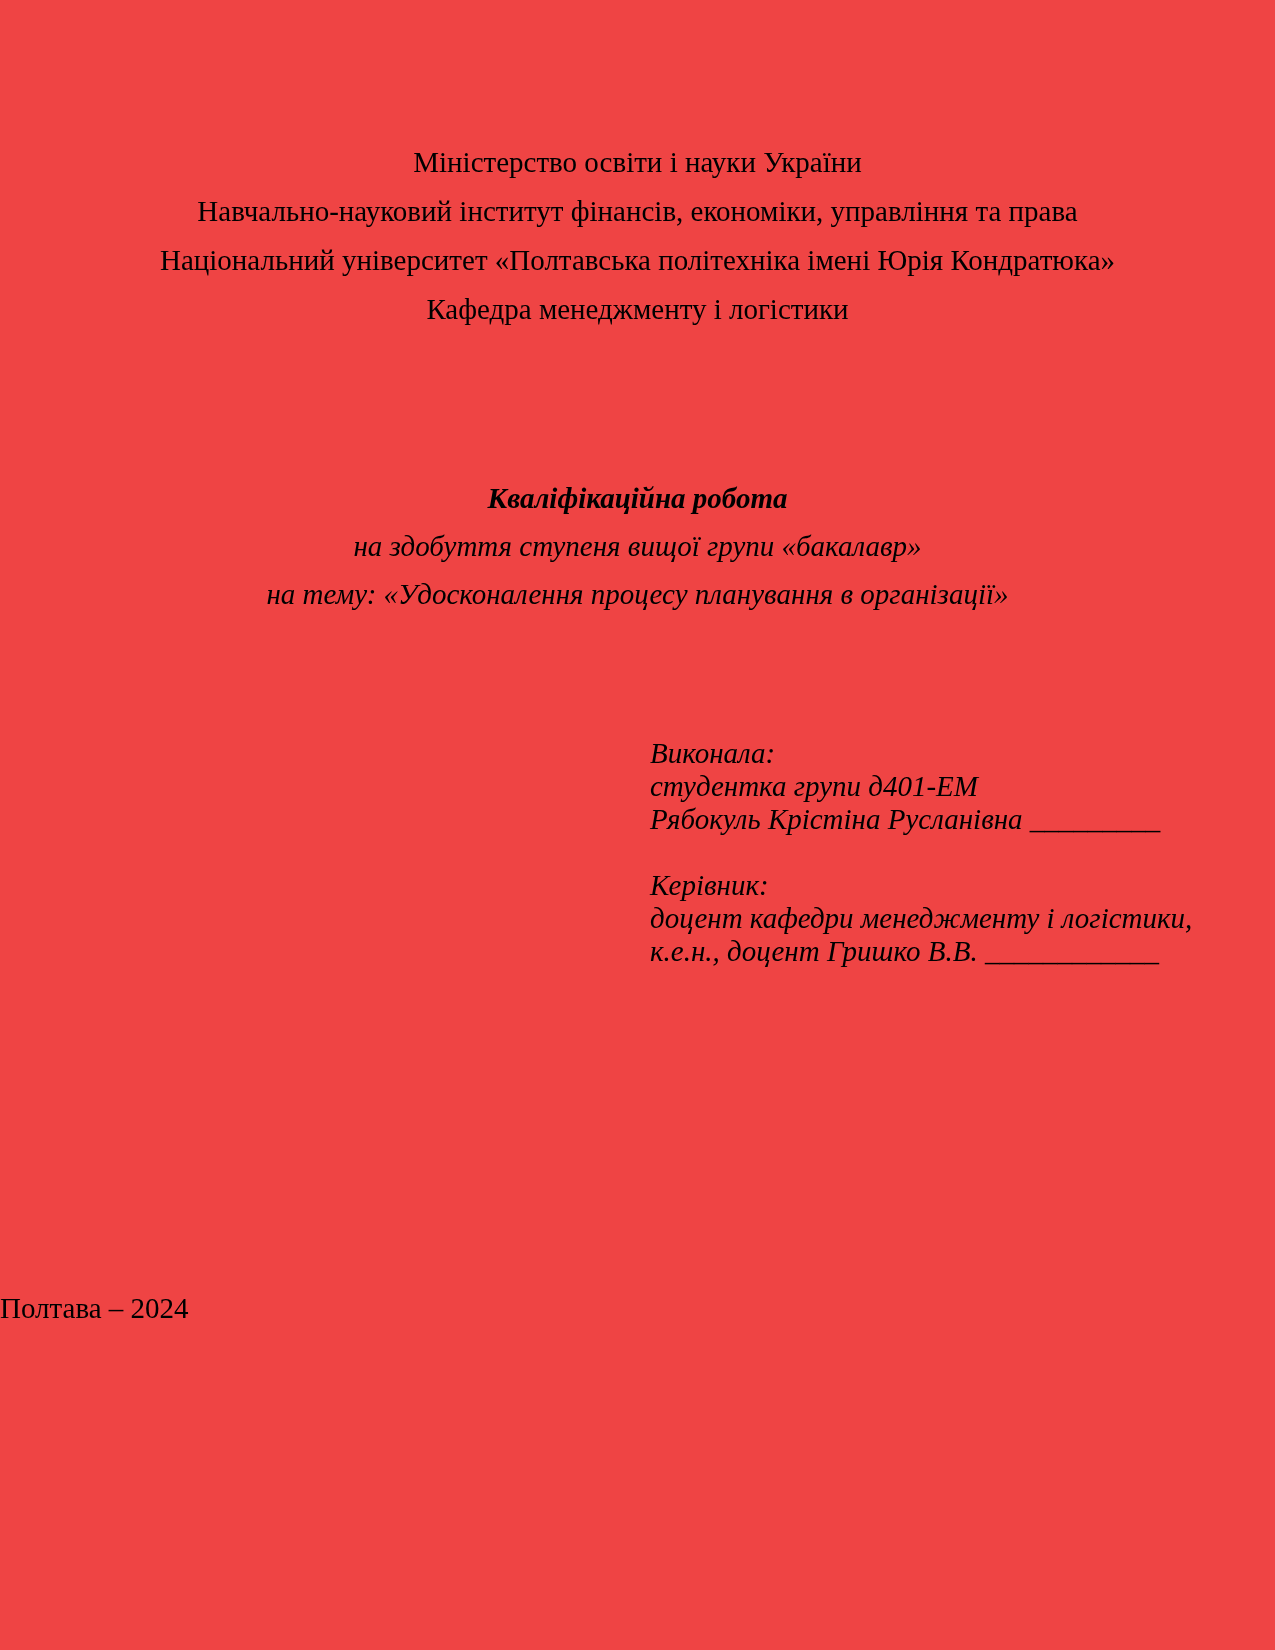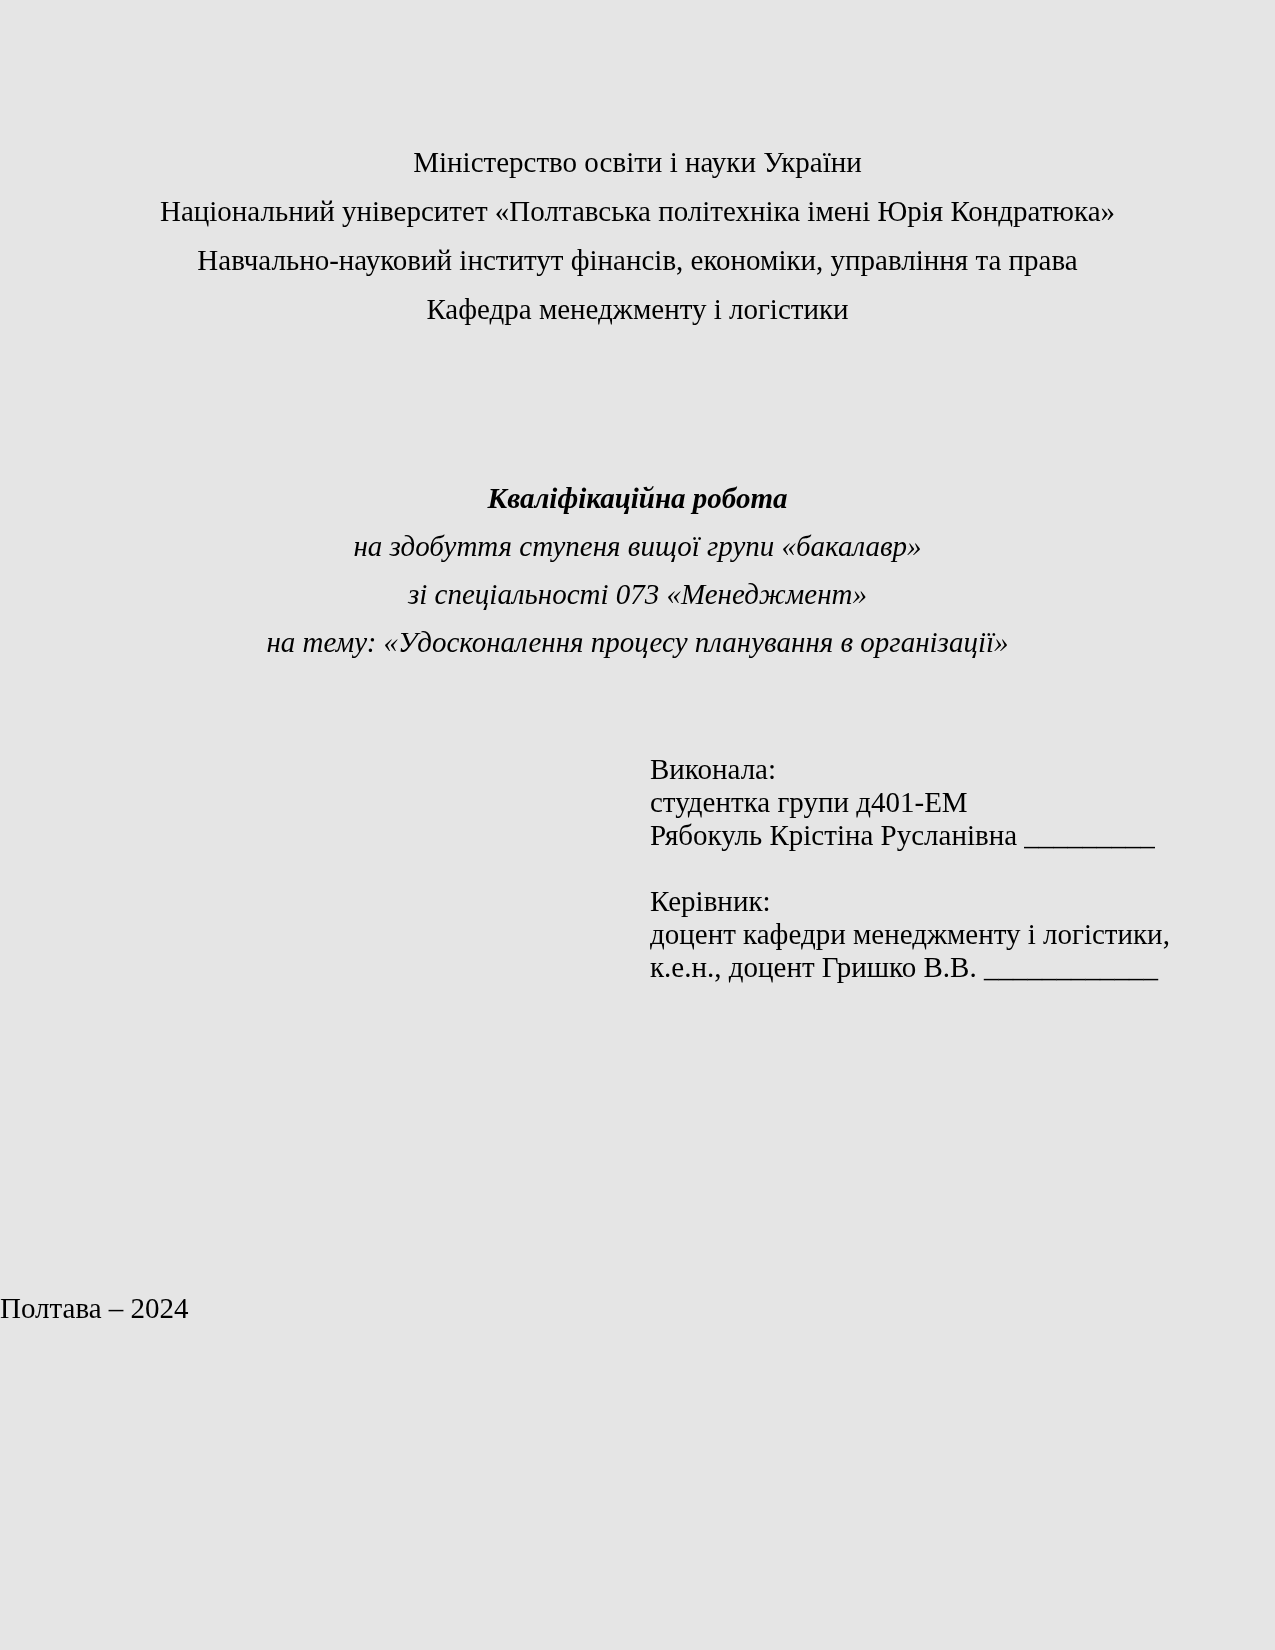--- a/index.html
+++ b/index.html
@@ -4,65 +4,65 @@
 <style>
   html, body {
     margin: 0;
     padding: 0;
     background: #ffffff;
   }
   .page {
     width: 1275px;
     height: 1650px;
     position: relative;
-    background: #e5e5e5;
+    background: #ef4444;
     color: #000000;
     font-family: "Liberation Serif", "DejaVu Serif", serif;
     font-size: 29px;
     box-sizing: border-box;
     overflow: hidden;
   }
   .center { text-align: center; }
   .header-block { padding-top: 138px; }
   .header-block p { margin: 0; line-height: 49px; }
   .title-block { margin-top: 140px; }
   .title-block p { margin: 0; line-height: 48px; font-style: italic; }
   .title-block .title { font-weight: bold; }
   .sig-block {
-    margin-top: 87px;
+    margin-top: 119px;
     margin-left: 650px;
     margin-right: 80px;
+    font-style: italic;
   }
   .sig-block p { margin: 0; line-height: 33px; }
   .sig-gap { height: 33px; }
   .footer-block {
     position: absolute;
     left: 0;
     right: 0;
     top: 1292px;
     text-align: left;
   }
   .footer-block p { margin: 0; line-height: 33px; }
 </style>
 </head>
 <body>
 
 <div class="page">
 
   <div class="header-block center">
     <p>Міністерство освіти і науки України</p>
+    <p>Навчально-науковий інститут фінансів, економіки, управління та права</p>
     <p>Національний університет «Полтавська політехніка імені Юрія Кондратюка»</p>
-    <p>Навчально-науковий інститут фінансів, економіки, управління та права</p>
     <p>Кафедра менеджменту і логістики</p>
   </div>
 
   <div class="title-block center">
     <p class="title">Кваліфікаційна робота</p>
     <p>на здобуття ступеня вищої групи «бакалавр»</p>
-    <p>зі спеціальності 073 «Менеджмент»</p>
     <p>на тему: «Удосконалення процесу планування в організації»</p>
   </div>
 
   <div class="sig-block">
     <p>Виконала:</p>
     <p>студентка групи д401-ЕМ</p>
     <p>Рябокуль Крістіна Русланівна _________</p>
     <div class="sig-gap"></div>
     <p>Керівник:</p>
     <p>доцент кафедри менеджменту і логістики,</p>

